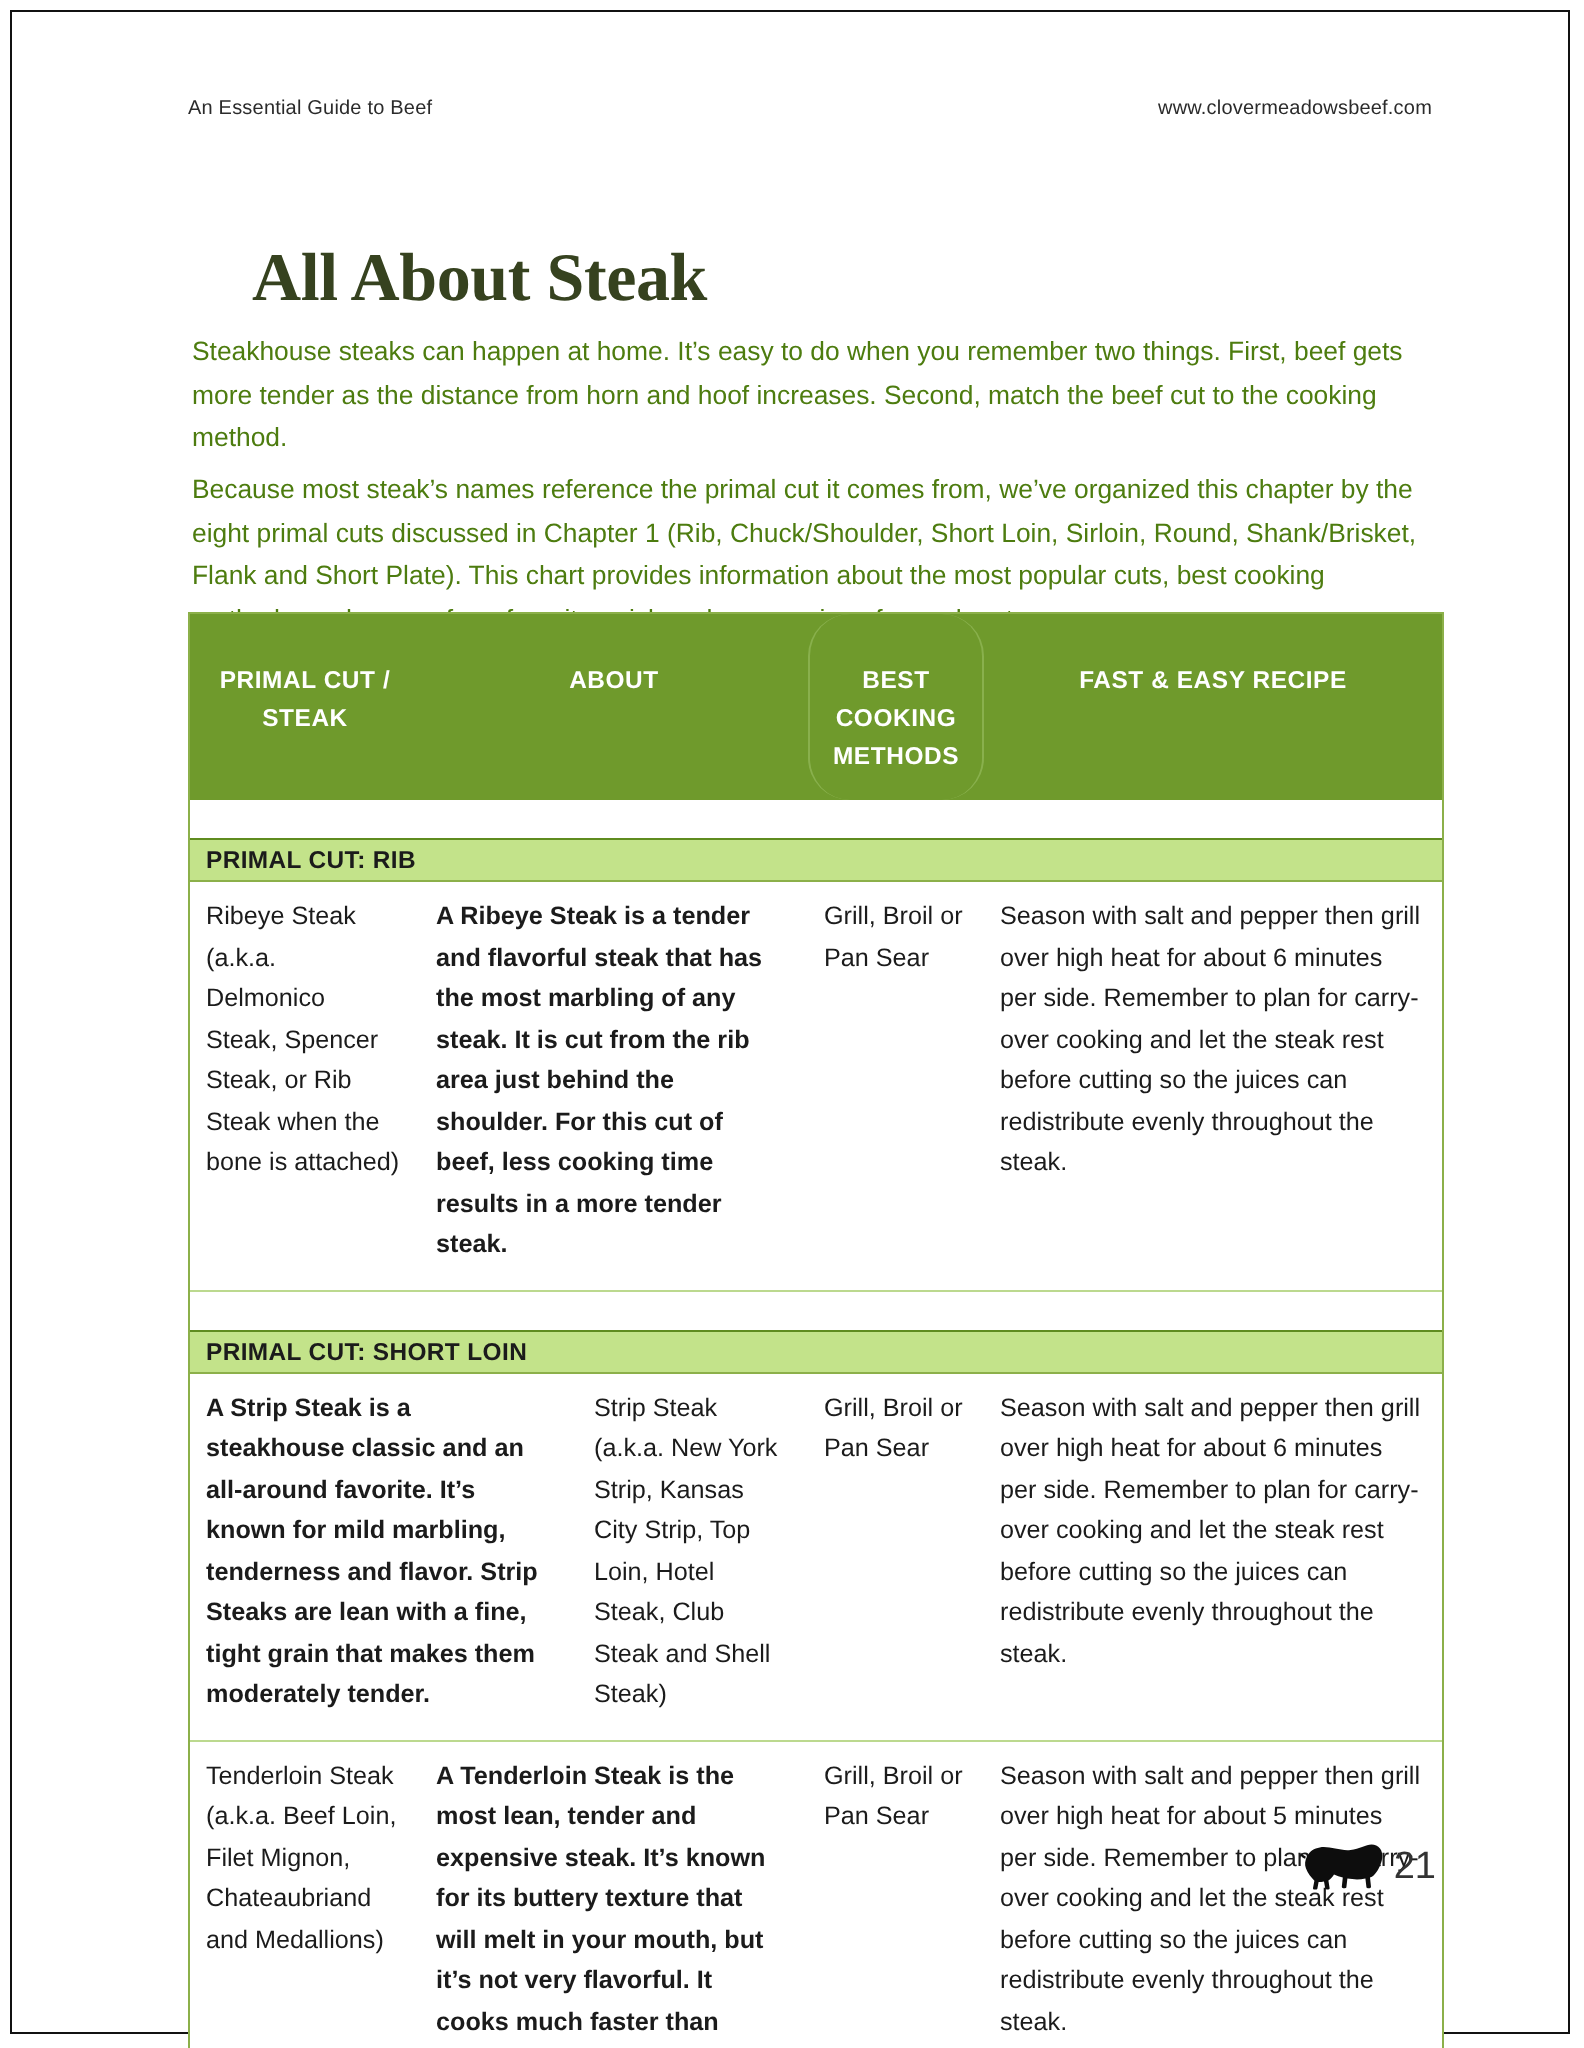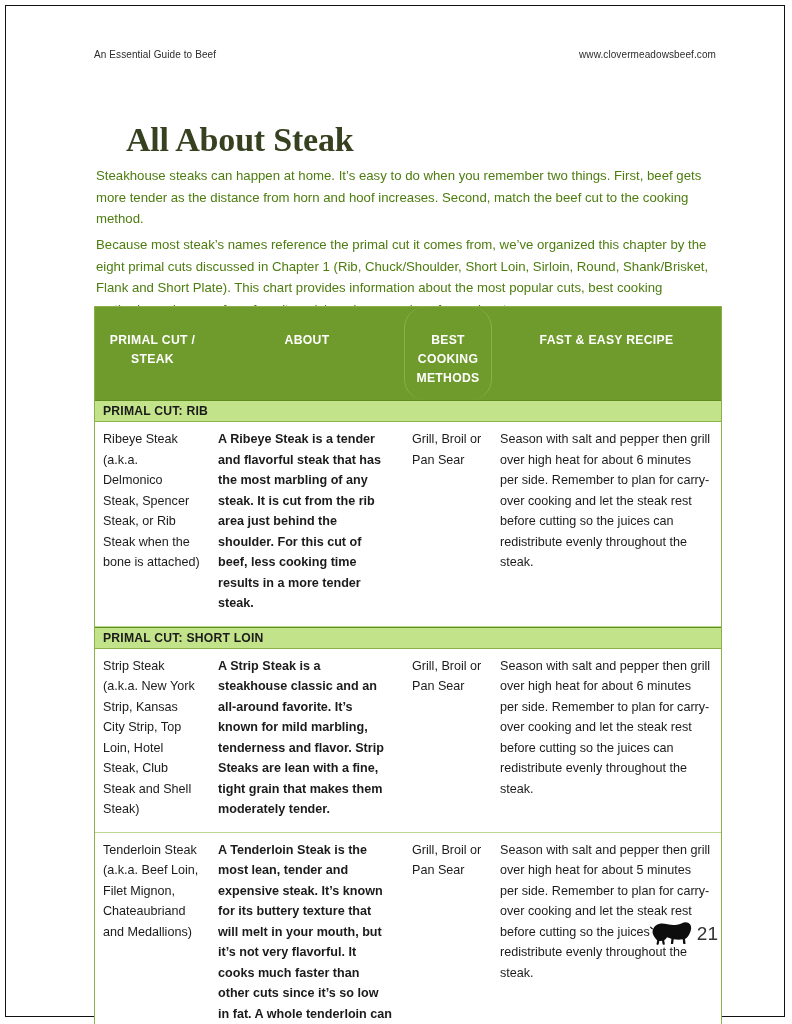--- a/index.html
+++ b/index.html
@@ -103,20 +103,21 @@
   
   .c1 { width: 115px; flex: 0 0 115px; }
   .c2 { width: 194px; flex: 0 0 194px; }
   .c3 { width: 88px;  flex: 0 0 88px;  }
   .c4 { width: 229px; flex: 0 0 229px; }
 
   .band {
     background: #c3e38a;
     border-top: 1px solid #5f8c1f;
     border-bottom: 1px solid #8cb04a;
+    margin-top: 19px;
   }
   .band .band-label {
     font-weight: bold;
     font-size: 12.2px;
     color: #1b1b1b;
     letter-spacing: 0.2px;
     padding: 3px 0 3px 8px;
     text-transform: uppercase;
   }
 
@@ -192,22 +193,22 @@
         <div class="cell c2">A Ribeye Steak is a tender and flavorful steak that has the most marbling of any steak. It is cut from the rib area just behind the shoulder.  For this cut of beef, less cooking time results in a more tender steak.</div>
         <div class="cell c3">Grill, Broil or Pan Sear</div>
         <div class="cell c4">Season with salt and pepper then grill over high heat for about 6 minutes per side. Remember to plan for carry-over cooking and let the steak rest before cutting so the juices can redistribute evenly throughout the steak.</div>
       </div>
 
       <div class="chart-row band">
         <div class="band-label">PRIMAL CUT: SHORT LOIN</div>
       </div>
 
       <div class="chart-row data-row">
+        <div class="cell c2">A Strip Steak is a steakhouse classic and an all-around favorite. It’s known for mild marbling, tenderness and flavor. Strip Steaks are lean with a fine, tight grain that makes them moderately tender.</div>
         <div class="cell c1"><span class="steak-name">Strip Steak</span><span class="steak-aka"> (a.k.a. New York Strip, Kansas City Strip, Top Loin, Hotel Steak, Club Steak and Shell Steak)</span></div>
-        <div class="cell c2">A Strip Steak is a steakhouse classic and an all-around favorite. It’s known for mild marbling, tenderness and flavor. Strip Steaks are lean with a fine, tight grain that makes them moderately tender.</div>
         <div class="cell c3">Grill, Broil or Pan Sear</div>
         <div class="cell c4">Season with salt and pepper then grill over high heat for about 6 minutes per side. Remember to plan for carry-over cooking and let the steak rest before cutting so the juices can redistribute evenly throughout the steak.</div>
       </div>
 
       <div class="chart-row data-row last">
         <div class="cell c1"><span class="steak-name">Tenderloin Steak</span><span class="steak-aka"> (a.k.a. Beef Loin, Filet Mignon, Chateaubriand and  Medallions)</span></div>
         <div class="cell c2">A Tenderloin Steak is the most lean, tender and expensive steak. It’s known for its buttery texture that will melt in your mouth, but it’s not very flavorful. It cooks much faster than other cuts since it’s so low in fat. A whole tenderloin can be cut into different steaks:  a Filet is 1-2 inches thick, Chateaubriand is 3-inches thick.</div>
         <div class="cell c3">Grill, Broil or Pan Sear</div>
         <div class="cell c4">Season with salt and pepper then grill over high heat for about 5 minutes per side. Remember to plan for carry-over cooking and let the steak rest before cutting so the juices can redistribute evenly throughout the steak.</div>
       </div>

